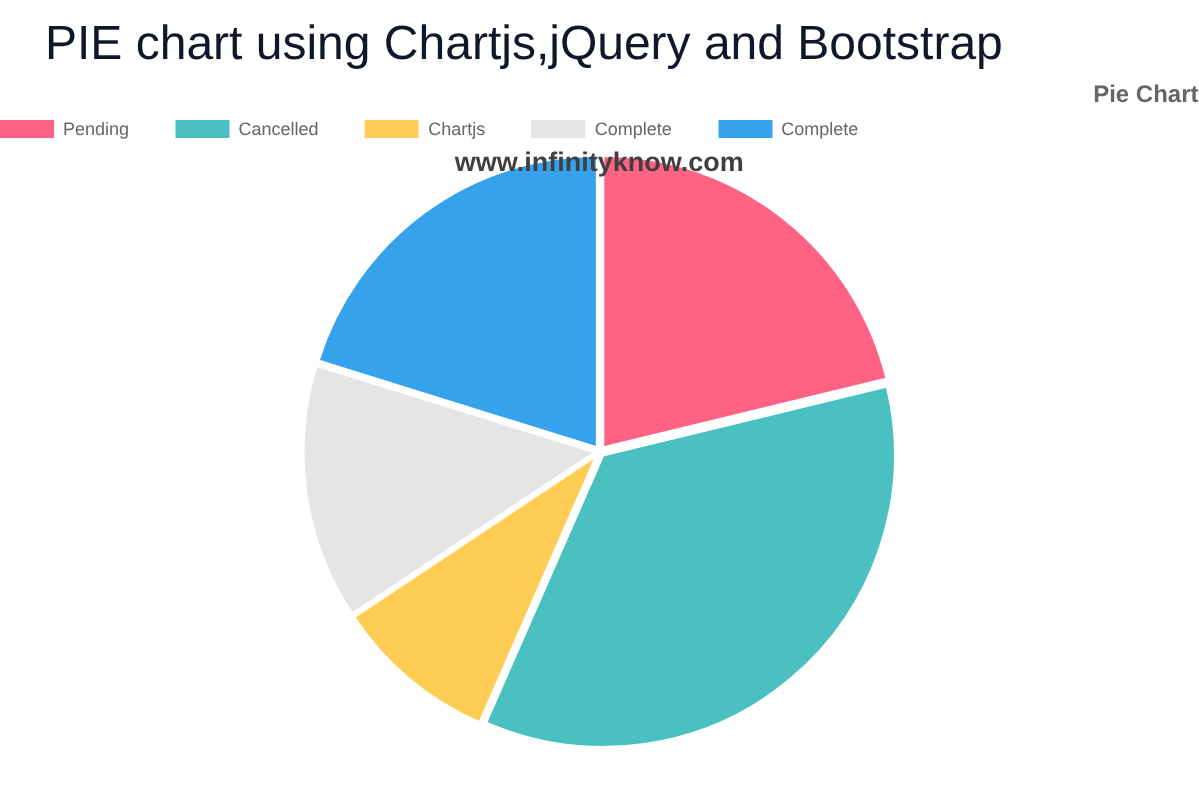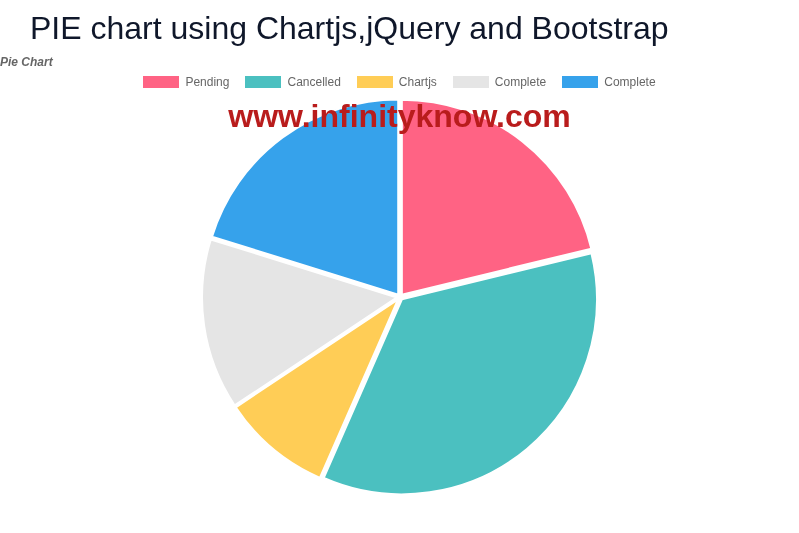--- a/index.html
+++ b/index.html
@@ -12,31 +12,29 @@
       overflow: hidden;
       position: relative;
     }
     .page-title {
       font-size: 32px;
       font-weight: 400;
       color: #0f172a;
       margin: 10px 0 5px 30px;
     }
     .chart-title {
-      text-align: left;
-      font-size: 12px;
+      text-align: right;
+      font-size: 16px;
       font-weight: bold;
       color: #666;
       margin: 8px 0 6px 0;
-      font-style: italic;
     }
     .legend {
       display: flex;
-      justify-content: center;
-      gap: 16px;
+      gap: 31px;
       font-size: 12px;
       color: #666;
       margin-bottom: 8px;
     }
     .legend-item {
       display: flex;
       align-items: center;
       gap: 6px;
     }
     .legend-swatch {
@@ -51,22 +49,22 @@
     }
     .pie {
       width: 400px;
       height: 400px;
     }
     .watermark {
       position: absolute;
       top: 98px;
       left: 50%;
       transform: translateX(-50%);
-      color: #b91c1c;
-      font-size: 32px;
+      color: #404040;
+      font-size: 18px;
       font-weight: bold;
       font-family: Arial, sans-serif;
       white-space: nowrap;
       z-index: 10;
     }
   </style>
 </head>
 <body>
 
 <h1 class="page-title">PIE chart using Chartjs,jQuery and Bootstrap</h1>

